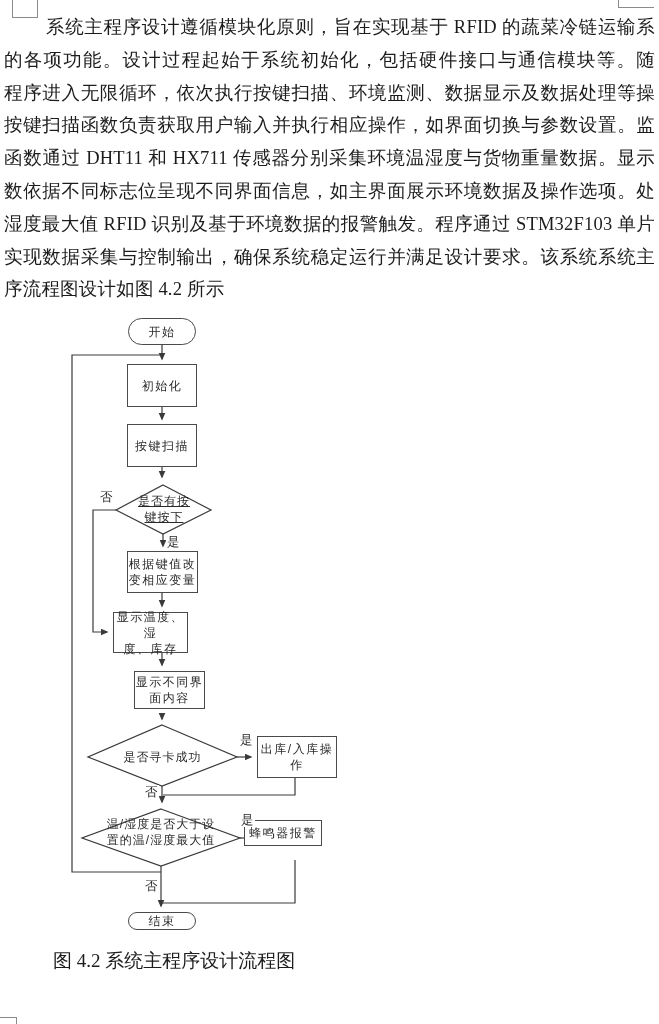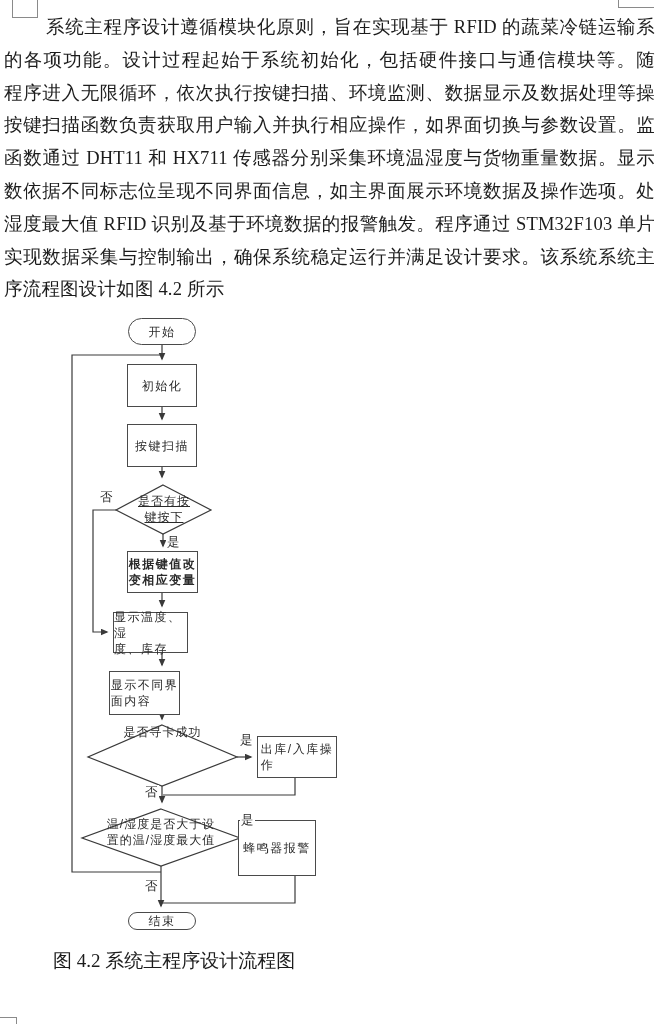--- a/index.html
+++ b/index.html
@@ -21,21 +21,21 @@
   
   .caption{
     position:absolute;left:53px;top:948px;font-size:19px;color:#1c1c1c;
   }
   
   .flow{position:absolute;left:0;top:0;width:659px;height:1024px;}
   .flow svg{position:absolute;left:0;top:0;}
   .fnode{
     position:absolute;box-sizing:border-box;background:#fff;
     border:1px solid #4a4a4a;color:#2a2a2a;
-    display:flex;align-items:center;justify-content:center;
+    display:flex;align-items:center;justify-content:center;text-align:center;
     font-size:12px;line-height:16px;letter-spacing:1.5px;white-space:pre-line;
     font-family:"Liberation Sans", sans-serif;
   }
   .fnode.oval{border-radius:14px;}
   .ftext{
     position:absolute;box-sizing:border-box;background:transparent;border:none;
     display:flex;align-items:center;justify-content:center;text-align:center;
     font-size:12px;line-height:16px;letter-spacing:1px;white-space:pre-line;
     color:#2a2a2a;font-family:"Liberation Sans", sans-serif;
   }
@@ -105,34 +105,34 @@
 
       <polygon points="163,485 211,510 163,534 116,510" fill="#ffffff"></polygon>
       <polygon points="162,725 237,757 162,786 88,757" fill="#ffffff"></polygon>
       <polygon points="161,809 240,838 161,866 82,838" fill="#ffffff"></polygon>
     </g>
   </svg>
 
   <div class="fnode oval" style="left:128px;top:318px;width:68px;height:27px;">开始</div>
   <div class="fnode" style="left:127px;top:364px;width:70px;height:43px;">初始化</div>
   <div class="fnode" style="left:127px;top:424px;width:70px;height:43px;">按键扫描</div>
-  <div class="fnode" style="left:127px;top:551px;width:71px;height:42px;font-weight:bold;">根据键值改
+  <div class="fnode" style="left:127px;top:551px;width:71px;height:42px;">根据键值改
 变相应变量</div>
   <div class="fnode" style="left:113px;top:612px;width:75px;height:41px;">显示温度、湿
 度、库存</div>
-  <div class="fnode" style="left:109px;top:671px;width:71px;height:44px;">显示不同界
+  <div class="fnode" style="left:134px;top:671px;width:71px;height:38px;">显示不同界
 面内容</div>
   <div class="fnode" style="left:257px;top:736px;width:80px;height:42px;">出库/入库操
 作</div>
-  <div class="fnode" style="left:238px;top:820px;width:78px;height:56px;">蜂鸣器报警</div>
+  <div class="fnode" style="left:244px;top:820px;width:78px;height:26px;">蜂鸣器报警</div>
   <div class="fnode oval" style="left:128px;top:912px;width:68px;height:18px;">结束</div>
 
   <div class="ftext" style="left:118px;top:486px;width:92px;height:46px;text-decoration:underline;">是否有按
 键按下</div>
-  <div class="ftext" style="left:95px;top:716px;width:135px;height:32px;">是否寻卡成功</div>
+  <div class="ftext" style="left:95px;top:741px;width:135px;height:32px;">是否寻卡成功</div>
   <div class="ftext" style="left:85px;top:811px;width:152px;height:42px;">温/湿度是否大于设
 置的温/湿度最大值</div>
 
   <div class="elabel" style="left:99px;top:490px;">否</div>
   <div class="elabel" style="left:166px;top:535px;">是</div>
   <div class="elabel" style="left:239px;top:733px;">是</div>
   <div class="elabel" style="left:144px;top:785px;">否</div>
   <div class="elabel" style="left:240px;top:813px;">是</div>
   <div class="elabel" style="left:144px;top:879px;">否</div>
 </div>

